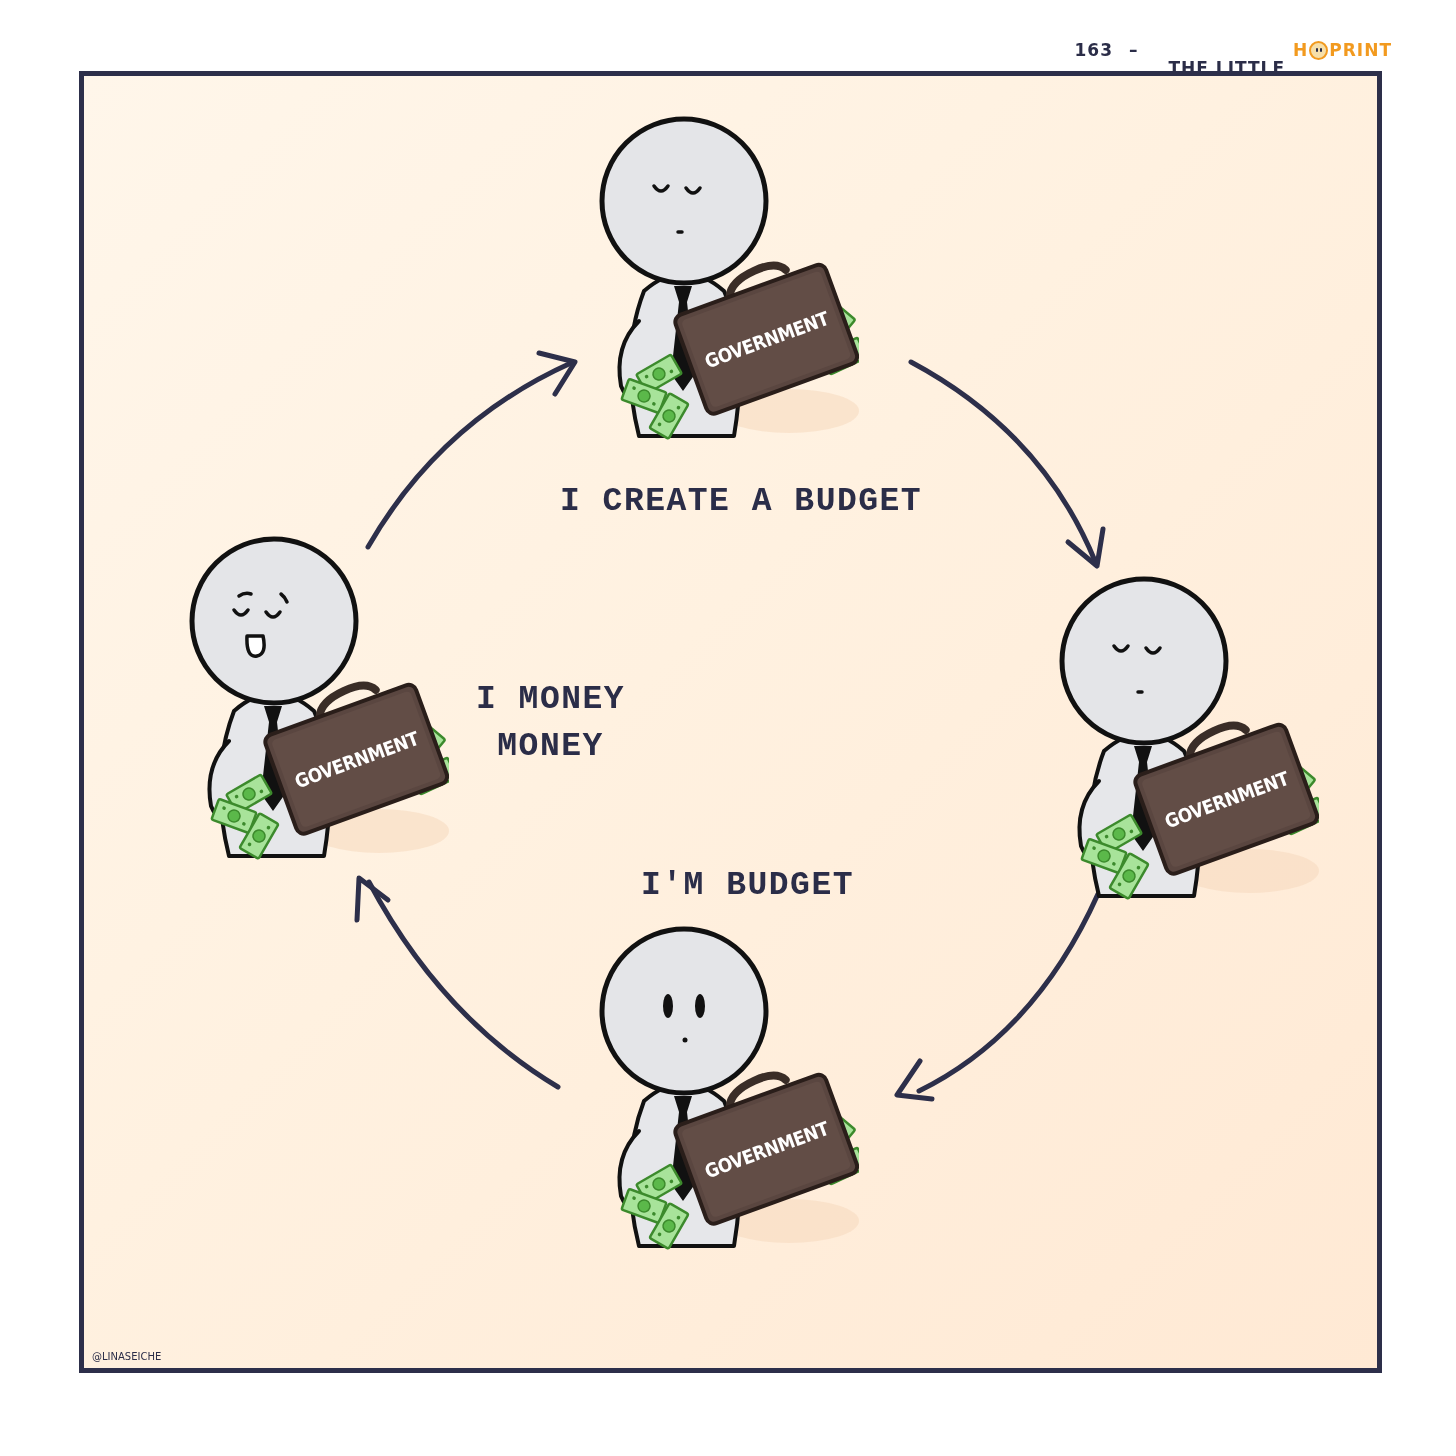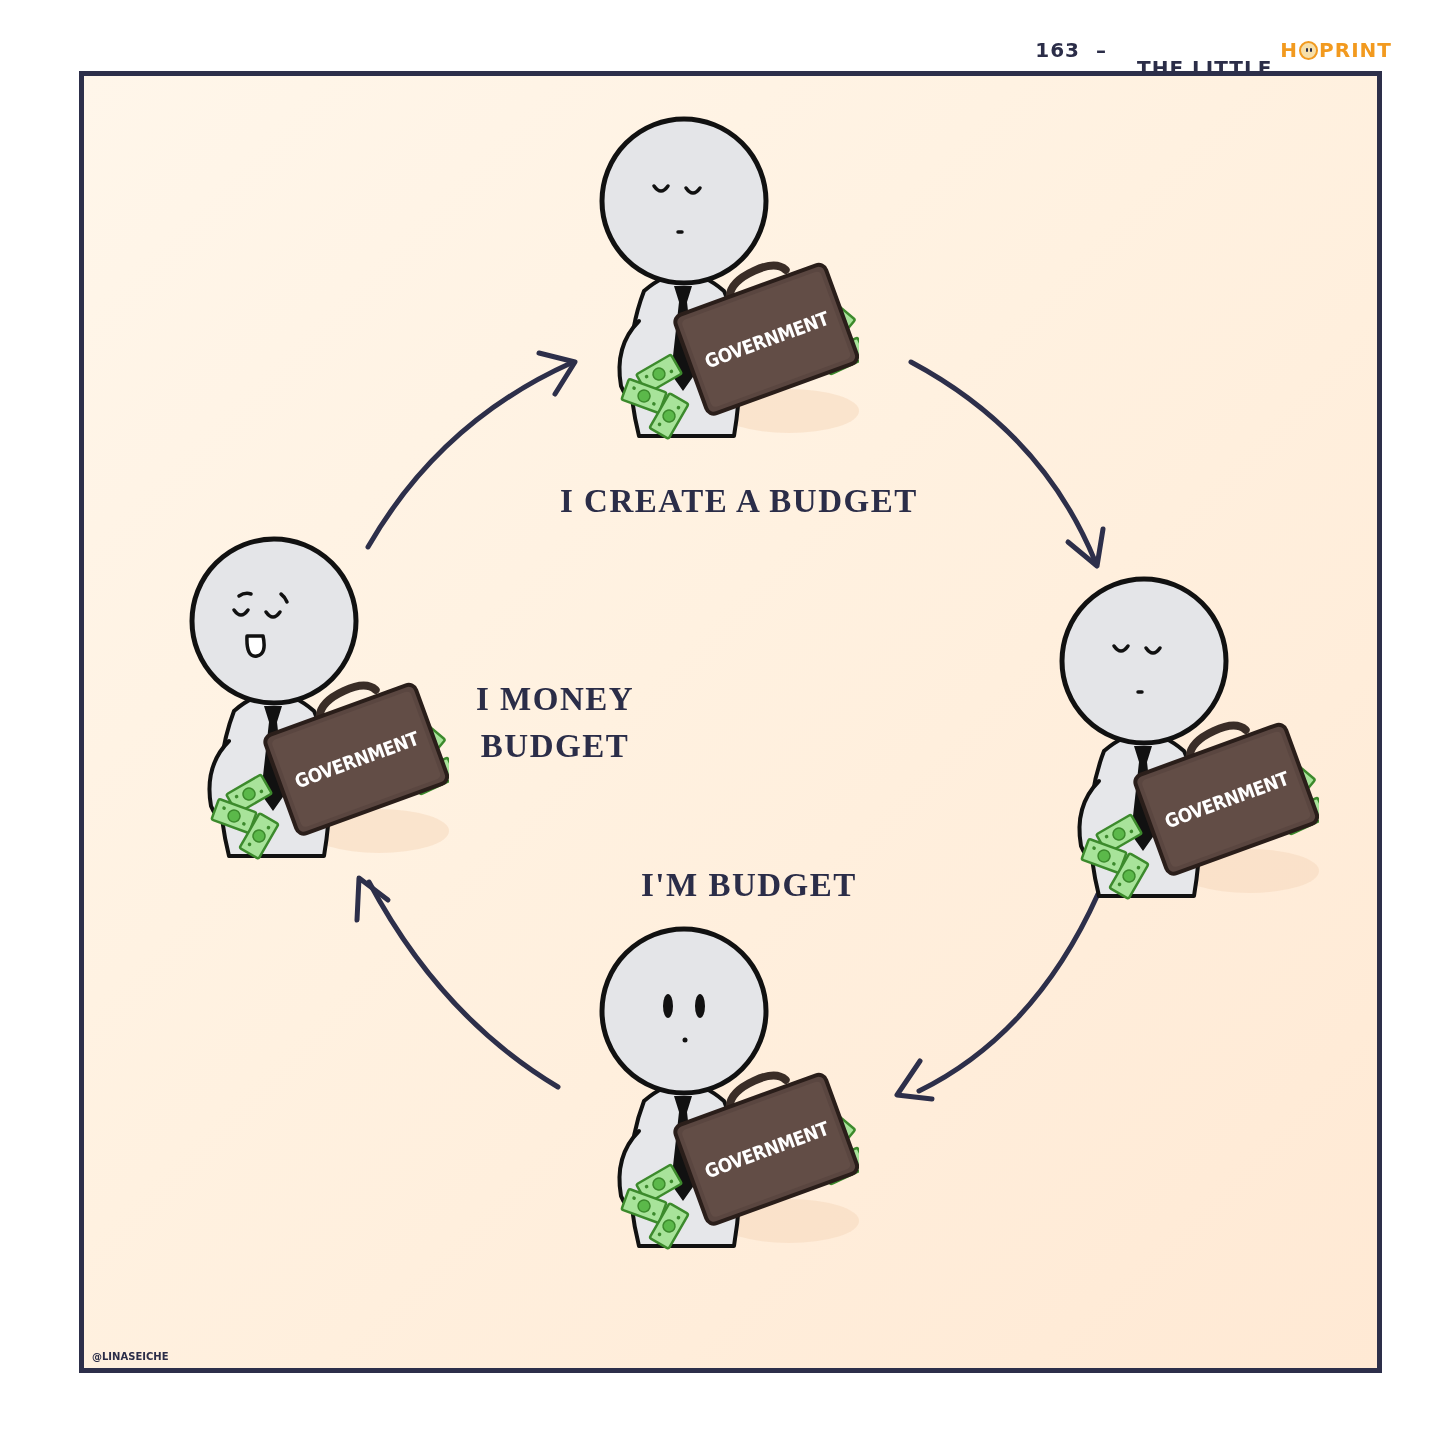--- a/index.html
+++ b/index.html
@@ -1,27 +1,27 @@
 <!DOCTYPE html>
 <html><head>
 <meta charset="utf-8">
 <style>
   html, body { margin: 0; padding: 0; background: #ffffff; }
   body { width: 1456px; height: 1456px; position: relative; overflow: hidden; font-family: "DejaVu Sans", sans-serif; }
-  .header { position: absolute; top: 34px; right: 64px; height: 32px; display: flex; align-items: center; font-family: "DejaVu Sans", sans-serif; font-weight: bold; font-size: 20px; letter-spacing: 1px; color: #2b2d48; }
+  .header { position: absolute; top: 34px; right: 64px; height: 32px; display: flex; align-items: center; font-family: "DejaVu Sans", sans-serif; font-weight: bold; font-size: 17px; letter-spacing: 1px; color: #2b2d48; }
   .header .num { margin-right: 16px; }
   .header .dash { margin-right: 30px; }
   .header .title-dark { margin-right: 8px; margin-top: 36px; }
   .header .title-orange { color: #f29a1f; display: flex; align-items: center; }
   .header .coin { width: 19px; height: 19px; border-radius: 50%; background: #f6dfa9; border: 2px solid #f29a1f; position: relative; display: inline-block; margin: 0 1px; box-sizing: border-box; }
   .header .coin::before, .header .coin::after { content: ""; position: absolute; top: 5px; width: 2px; height: 4px; background: #2b2d48; border-radius: 1px; }
   .header .coin::before { left: 5px; } .header .coin::after { left: 9px; }
   .frame { position: absolute; left: 79px; top: 71px; width: 1303px; height: 1302px; box-sizing: border-box; border: 5px solid #2d2f4a; background: linear-gradient(135deg, #fff6ea 0%, #fff1e0 45%, #ffe9d4 100%); overflow: hidden; }
-  .caption { position: absolute; font-family: Liberation Serif, serif; font-weight: bold; color: #2b2d48; font-size: 33px; letter-spacing: 1.5px; line-height: 47px; text-align: center; white-space: nowrap; }
-  .credit { position: absolute; left: 8px; bottom: 6px; font-family: "DejaVu Sans", sans-serif; font-weight: bold; font-size: 10px; color: #2b2d48; }
+  .caption { position: absolute; font-family: Liberation Mono, monospace; font-weight: bold; color: #2b2d48; font-size: 33px; letter-spacing: 1.5px; line-height: 47px; text-align: center; white-space: nowrap; }
+  .credit { position: absolute; left: 8px; bottom: 6px; font-family: "DejaVu Sans", sans-serif; font-weight: normal; font-size: 10px; color: #2b2d48; }
   .art { position: absolute; left: 0; top: 0; }
   .figure { position: absolute; }
 </style>
 </head>
 <body>
 
 <div class="header">
   <span class="num">163</span>
   <span class="dash">–</span>
   <span class="title-dark">THE LITTLE</span>
@@ -241,17 +241,17 @@
           <text x="80" y="72" text-anchor="middle" font-family="DejaVu Sans Condensed, DejaVu Sans, sans-serif" font-weight="bold" font-size="19" fill="#ffffff" letter-spacing="-0.5">GOVERNMENT</text>
         </g>
       </svg></div>
 
   <div class="caption" style="left:476px; top:402px;">I CREATE A BUDGET</div>
   <div class="caption" style="left:755px; top:600px;">
   </div>
   <div class="caption" style="left:557px; top:786px;">I'M BUDGET</div>
   <div class="caption" style="left:392px; top:600px;">
     <div>I MONEY</div>
-    <div>BUDGET</div>
+    <div>MONEY</div>
   </div>
 
   <div class="credit">@LINASEICHE</div>
 </div>
 
 </body></html>

